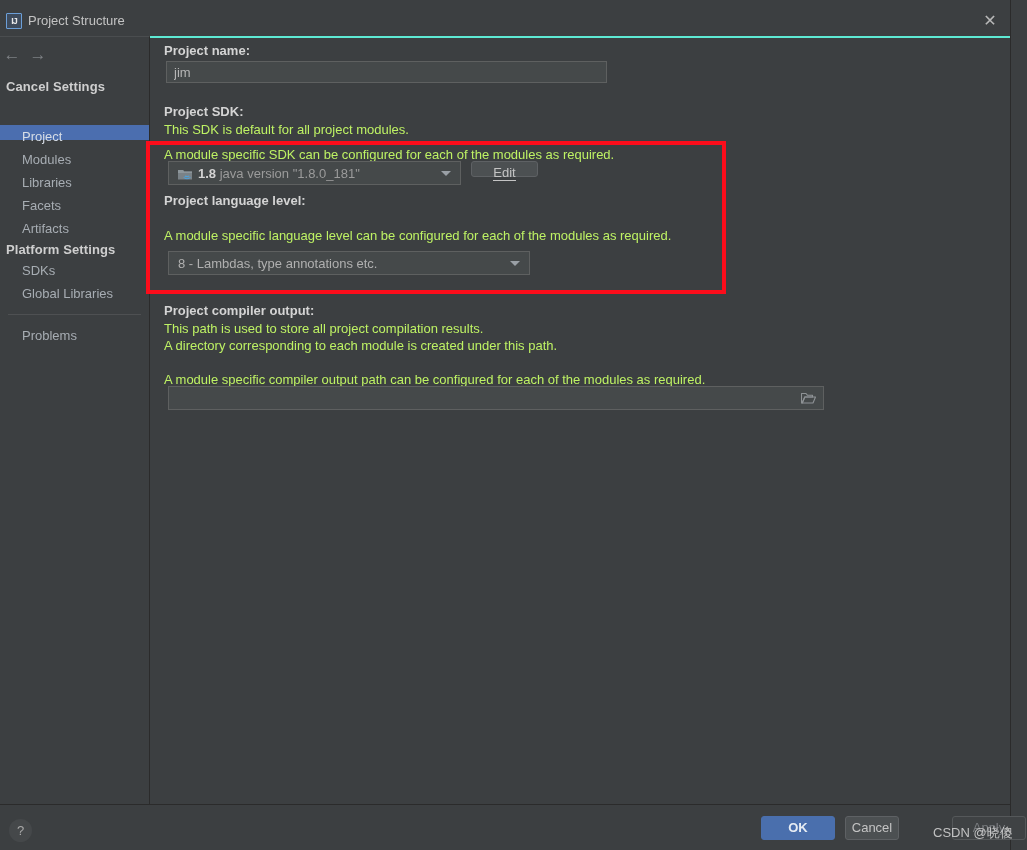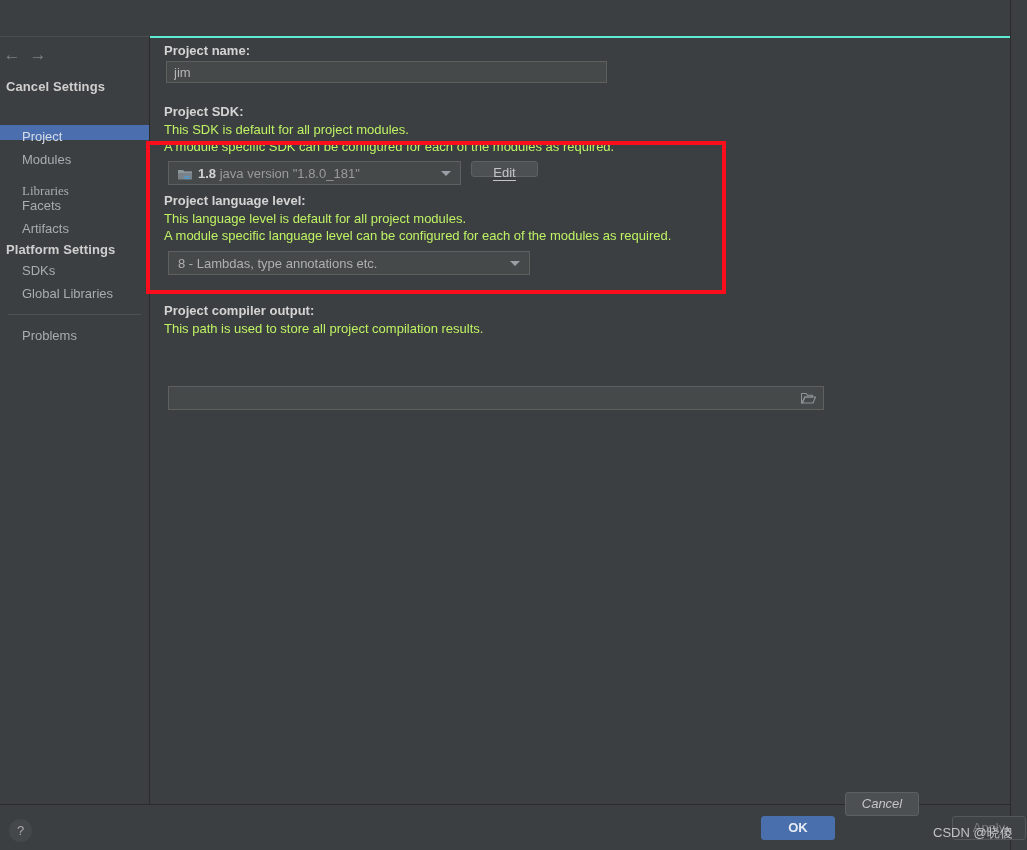--- a/index.html
+++ b/index.html
@@ -271,24 +271,23 @@
     border-radius: 3px;
     color: #e6ecf3;
     font-size: 13px;
     font-weight: bold;
     line-height: 22px;
     text-align: center;
     box-sizing: border-box;
     cursor: default;
   }
   #cancel-button {
-    left: 845px; top: 792px;
-    width: 74px; height: 24px;
+    left: 845px; top: 816px;
+    width: 54px; height: 24px;
     line-height: 22px;
-    font-style: italic;
   }
   #apply-button {
     left: 929px; top: 816px;
     width: 74px; height: 24px;
     line-height: 22px;
     color: #7a7d80;
     background: #3f4244;
     border-color: #55585a;
     margin-left: 23px;
   }
@@ -308,54 +307,59 @@
 </head>
 <body>
 
 <div id="app-backdrop"></div>
 <div id="edge-strip">
   
 </div>
 
 <div id="dialog">
 
+  <div id="titlebar">
+    <div id="title-icon">IJ</div>
+    <div id="title-text">Project Structure</div>
+    <div id="close-button">✕</div>
+  </div>
 
   <div id="sidebar">
 
     <div id="nav-arrows">
       <div class="nav-arrow" id="nav-back">←</div>
       <div class="nav-arrow" id="nav-forward">→</div>
     </div>
 
     <div class="side-group" style="top:42px;">Cancel Settings</div>
 
     <div class="side-item selected" style="top:88px;">Project</div>
     <div class="side-item" style="top:111px;">Modules</div>
-    <div class="side-item" style="top:142px;font-family:Liberation Serif, serif;">Libraries</div>
+    <div class="side-item" style="top:134px;">Libraries</div>
     <div class="side-item" style="top:157px;">Facets</div>
     <div class="side-item" style="top:180px;">Artifacts</div>
 
     <div class="side-group" style="top:205px;">Platform Settings</div>
 
     <div class="side-item" style="top:222px;">SDKs</div>
     <div class="side-item" style="top:245px;">Global Libraries</div>
 
     <div id="side-divider"></div>
 
     <div class="side-item" style="top:287px;">Problems</div>
   </div>
 
   <div id="content">
 
     <div class="field-label" style="left:14px; top:5px;">Project name:</div>
     <input class="text-input" id="project-name-input" style="left: 16px; top: 23px; width: 441px; height: 22px;" value="jim">
 
     <div class="field-label" style="left:14px; top:66px;">Project SDK:</div>
     <div class="desc-line" style="left:14px; top:84px;">This SDK is default for all project modules.</div>
-    <div class="desc-line" style="left:14px; top:101px;">A module specific SDK can be configured for each of the modules as required.</div>
+    <div class="desc-line" style="left:14px; top:109px;">A module specific SDK can be configured for each of the modules as required.</div>
 
     <div class="combo" style="left:18px; top:123px; width:293px; height:24px;">
       <span class="sdk-java-icon">
         <svg width="16" height="15" viewBox="0 0 16 15">
           <path d="M1 3 L6 3 L7.2 4.6 L15 4.6 L15 12.5 L1 12.5 Z" fill="#7a8287"></path>
           <path d="M1 3 L6 3 L7.2 4.6 L15 4.6 L15 6 L1 6 Z" fill="#8d969b"></path>
           <path d="M8.5 8.6 c1.6 .6 3.2 .2 3.9 -.6 c-.6 1.6 -3.2 2.1 -4.6 1.3 z" fill="#4aa3df"></path>
           <ellipse cx="10" cy="10.6" rx="3" ry="1.1" fill="none" stroke="#4aa3df" stroke-width="0.9"></ellipse>
         </svg>
       </span>
@@ -364,30 +368,31 @@
         <span style="color:#9b9b9b;">java version "1.8.0_181"</span>
       </span>
       <span class="combo-arrow"></span>
     </div>
 
     <div class="btn" id="edit-sdk-button" style="left:321px; top:123px; width:67px; height:16px; line-height:22px;">
       <span style="border-bottom:1px solid #c4c4c4; padding-bottom:0px;">Edit</span>
     </div>
 
     <div class="field-label" style="left:14px; top:155px;">Project language level:</div>
-    <div class="desc-line" style="left:14px; top:173px;">This language level is default for all project modules.</div>
     <div class="desc-line" style="left:14px; top:190px;">A module specific language level can be configured for each of the modules as required.</div>
 
     <div class="combo" style="left:18px; top:213px; width:362px; height:24px;">
       <span class="combo-text">8 - Lambdas, type annotations etc.</span>
       <span class="combo-arrow"></span>
     </div>
 
     <div class="field-label" style="left:14px; top:265px;">Project compiler output:</div>
     <div class="desc-line" style="left:14px; top:283px;">This path is used to store all project compilation results.</div>
+    <div class="desc-line" style="left:14px; top:300px;">A directory corresponding to each module is created under this path.</div>
+    <div class="desc-line" style="left:14px; top:334px;">A module specific compiler output path can be configured for each of the modules as required.</div>
 
     <div style="position:absolute; left:18px; top:348px; width:656px; height:24px;">
       <input class="text-input" style="left: 0px; top: 0px; width: 656px; height: 24px;" value="">
       <span class="browse-icon">
         <svg width="15" height="13" viewBox="0 0 15 13">
           <path d="M0.5 1.5 L5 1.5 L6.3 3.2 L11.5 3.2 L11.5 5 L3.8 5 L1.2 11 L0.5 11 Z" fill="none" stroke="#8e9295" stroke-width="1.1" stroke-linejoin="round"></path>
           <path d="M3.8 5 L14.5 5 L12 11 L1.2 11 Z" fill="none" stroke="#8e9295" stroke-width="1.1" stroke-linejoin="round"></path>
         </svg>
       </span>
     </div>

